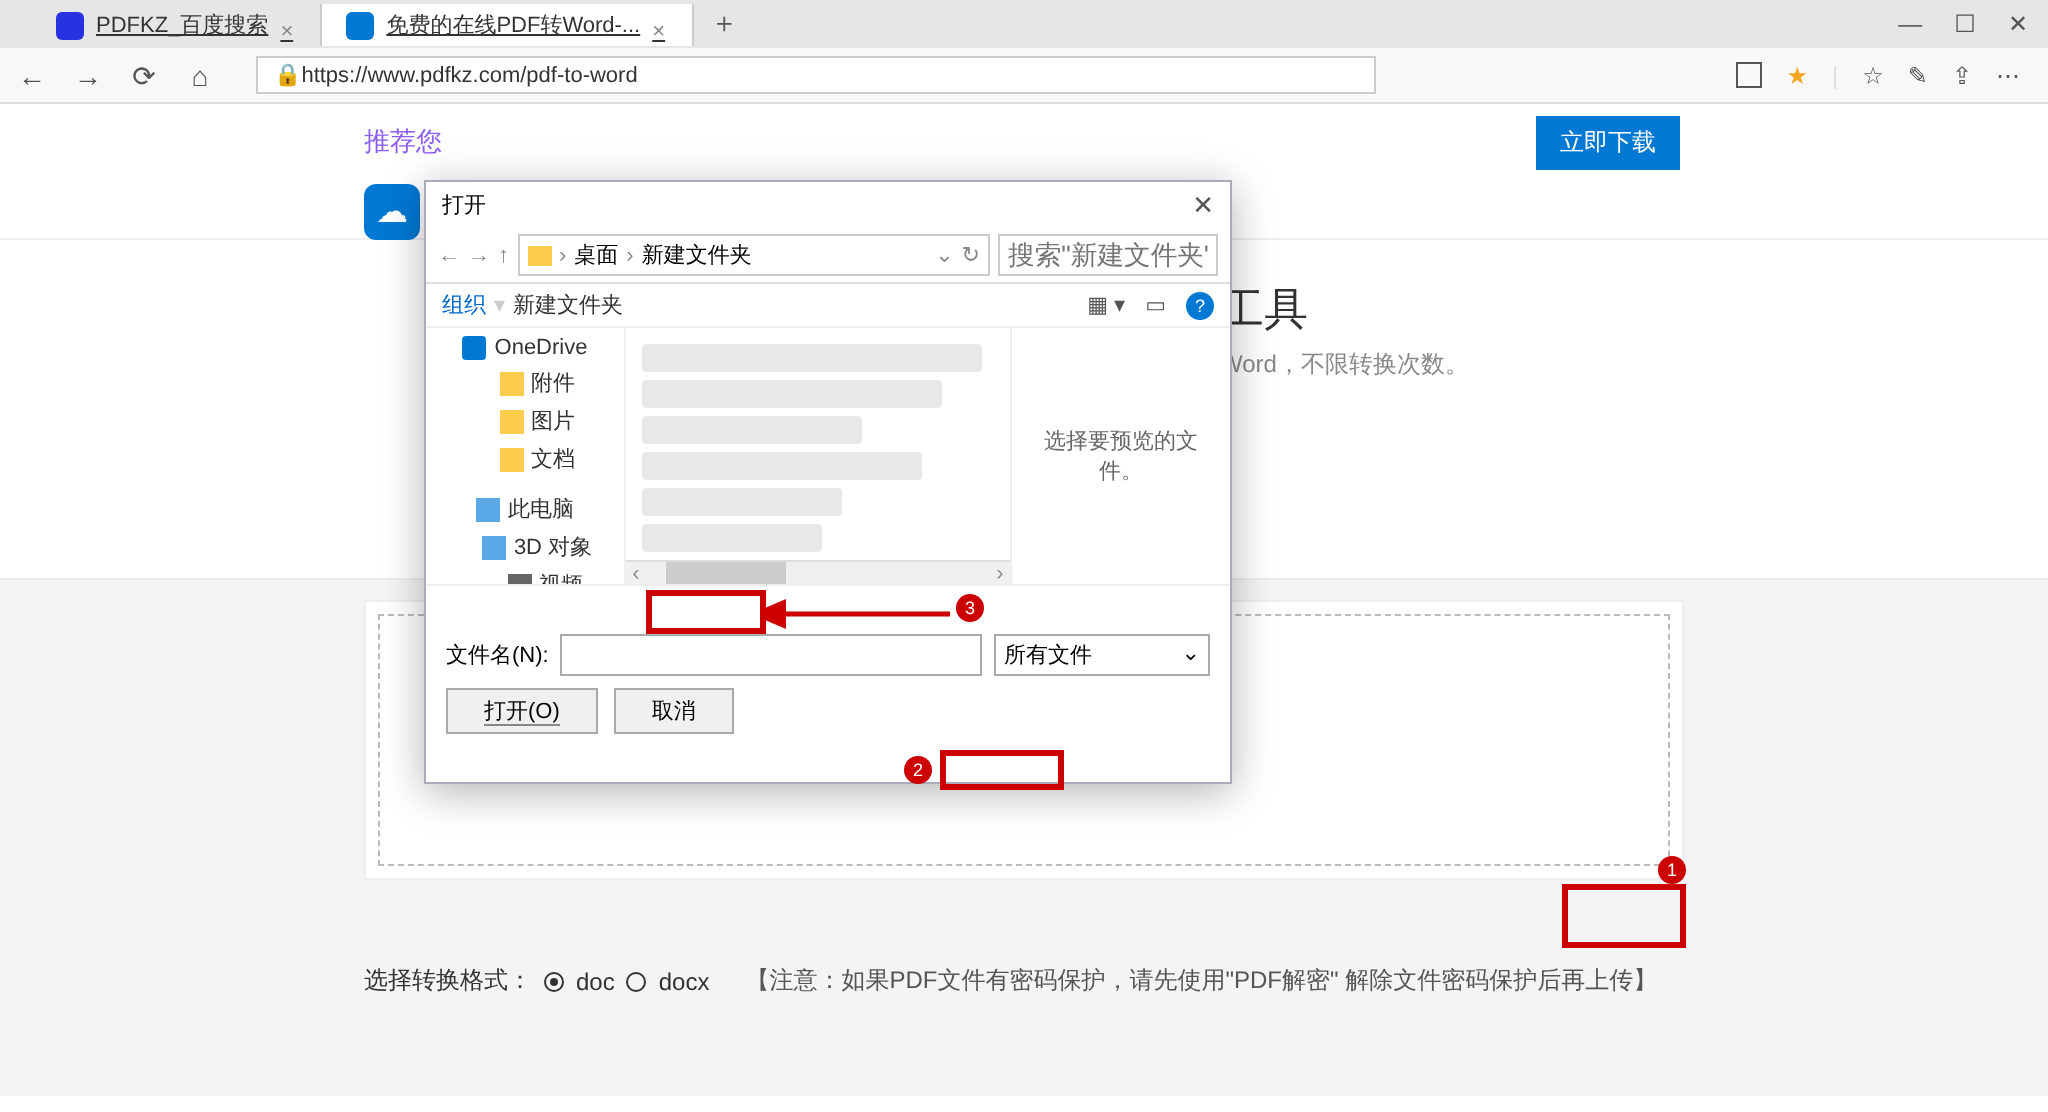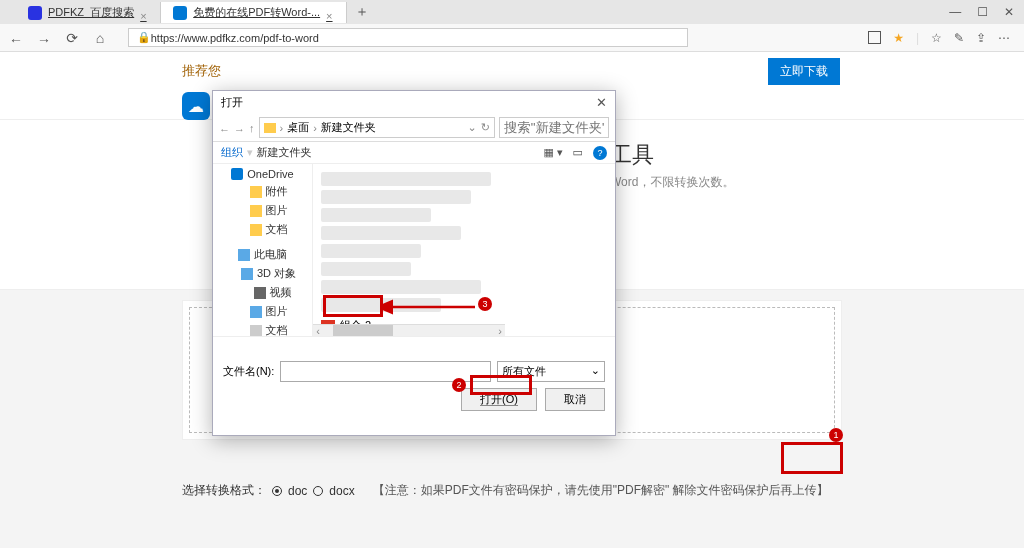--- a/index.html
+++ b/index.html
@@ -16,21 +16,21 @@
   .address-row { display:flex; align-items:center; height:28px; background:#f8f8f8; border-bottom:1px solid #ddd; padding:0 6px; gap:8px; }
   .nav-btn { width:20px; text-align:center; color:#555; font-size:14px; }
   .addr-box { flex:0 0 auto; display:flex; align-items:center; border:1px solid #ccc; background:#fff; padding:2px 8px; font-size:11px; color:#333; width:560px; margin-left:10px;}
   .right-icons { margin-left:auto; display:flex; gap:12px; padding-right:8px; color:#555; }
   .star { color:#f5a623; }
   .square-icon { width:13px; height:13px; border:1.5px solid #555; display:inline-block; }
 
   
   .page { position:relative; background:#f4f4f4; height:496px; }
   .page-top { background:#fff; height:68px; border-bottom:1px solid #eee; }
-  .recommend { position:absolute; left:182px; top:10px; font-size:13px; color:#a16207;font-family:Liberation Mono, monospace; }
+  .recommend { position:absolute; left:182px; top:10px; font-size:13px; color:#8b5cf6;font-family:Liberation Mono, monospace; }
   .download-btn { position:absolute; right:184px; top:6px; background:#0078d4; color:#fff; padding:5px 12px; font-size:12px;margin-left:15px; }
   .cloud-icon { position:absolute; left:182px; top:40px; width:28px; height:28px; background:#0078d4; border-radius:6px; display:flex; align-items:center; justify-content:center; color:#fff; font-size:16px; }
 
   .hero-area { background:#fff; height:170px; border-bottom:1px solid #eee; }
   .hero-title { position:absolute; left:610px; top:88px; font-size:22px; color:#333; }
   .hero-sub { position:absolute; left:610px; top:122px; font-size:12px; color:#888; }
 
   .drop-zone { position:absolute; left:182px; top:248px; width:660px; height:140px; background:#fff; border:1px solid #eee; }
   .drop-inner { position:absolute; left:6px; top:6px; right:6px; bottom:6px; border:1px dashed #bbb; }
 
@@ -40,21 +40,21 @@
   .select-row { position:absolute; left:182px; top:396px; width:660px; height:24px; display:flex; border:1px solid #90c4e8; }
   .select-input { flex:1; padding:3px 8px; color:#999; font-size:12px; background:#fff; border:none; }
   .select-btn { width:54px; background:#0078d4; color:#fff; display:flex; align-items:center; justify-content:center; font-size:11px; gap:3px; }
 
   .format-row { position:absolute; left:182px; top:430px; font-size:12px; color:#333; display:flex; align-items:center; gap:6px; }
   .radio { width:10px; height:10px; border:1px solid #333; border-radius:50%; display:inline-block; position:relative; }
   .radio.checked::after { content:""; position:absolute; left:2px; top:2px; width:4px; height:4px; border-radius:50%; background:#333; }
   .note { margin-left:12px; color:#555; }
 
   
-  .dialog { position:absolute; left:212px; top:38px; width:404px; height:346px; background:#fff; border:1px solid #aab; box-shadow:0 4px 20px rgba(0,0,0,0.3); display:flex; flex-direction:column; font-size:11px; }
+  .dialog { position:absolute; left:212px; top:38px; width:404px; height:302px; background:#fff; border:1px solid #aab; box-shadow:0 4px 20px rgba(0,0,0,0.3); display:flex; flex-direction:column; font-size:11px; }
   .dlg-title { display:flex; align-items:center; padding:4px 8px; }
   .dlg-close { margin-left:auto; font-size:13px; color:#555; }
   .dlg-nav { display:flex; align-items:center; gap:4px; padding:3px 6px; border-bottom:1px solid #ddd; }
   .dlg-nav .arrow { color:#888; font-size:11px; }
   .dlg-path { flex:1; border:1px solid #ccc; padding:2px 4px; display:flex; align-items:center; gap:4px; }
   .dlg-search { width:110px; border:1px solid #ccc; padding:2px 4px; color:#999; }
   .folder-mini { width:12px; height:10px; background:#ffcc4d; display:inline-block; }
   .crumb-sep { color:#888; }
   .dlg-toolbar { display:flex; align-items:center; padding:3px 8px; border-bottom:1px solid #eee; color:#333; }
   .dlg-toolbar .org { color:#0066cc; }
@@ -79,21 +79,21 @@
   .file-item { display:flex; align-items:center; gap:5px; padding:2px 4px; }
   .pdf-ico { width:14px; height:12px; background:#d32; }
   .preview-pane { flex:1; border-left:1px solid #eee; display:flex; align-items:center; justify-content:center; color:#666; font-size:11px; padding:0 10px; text-align:center; }
   .hscroll { height:12px; background:#f0f0f0; border-top:1px solid #ddd; display:flex; }
   .hscroll-thumb { width:60px; background:#ccc; margin-left:10px; }
 
   .dlg-bottom { padding:24px 10px; }
   .filename-row { display:flex; align-items:center; gap:6px; margin-bottom:6px; }
   .filename-row input { flex:1; border:1px solid #aaa; padding:2px 4px; }
   .filetype { width:108px; border:1px solid #aaa; padding:2px 4px; display:flex; justify-content:space-between; }
-  .dlg-btns { display:flex; justify-content:flex-end; gap:8px; }
+  .dlg-btns { display:flex; justify-content:flex-start; gap:8px; }
   .dlg-btn { border:1px solid #aaa; padding:3px 18px; background:#f0f0f0; }
 
   .arrow-svg { position:absolute; pointer-events:none; }
 </style>
 </head>
 <body>
 
 <div class="tabs-row">
   <span class="win-btn"></span>
   <div class="tab">
@@ -247,20 +247,23 @@
             <span class="pdf-ico"></span>
             <span>组合 2</span>
           </div>
 
           <div class="hscroll" style="position:absolute;left:0;right:0;bottom:0;">
             <span style="width:10px;text-align:center;color:#888;">‹</span>
             <div class="hscroll-thumb"></div>
             <span style="margin-left:auto;width:10px;text-align:center;color:#888;">›</span>
           </div>
         </div>
+        <div class="preview-pane">
+          <span>选择要预览的文件。</span>
+        </div>
       </div>
     </div>
     <div class="dlg-bottom">
       <div class="filename-row">
         <span>文件名(N):</span>
         <input style="">
         <div class="filetype">
           <span>所有文件</span>
             <span>⌄</span>
         </div>

